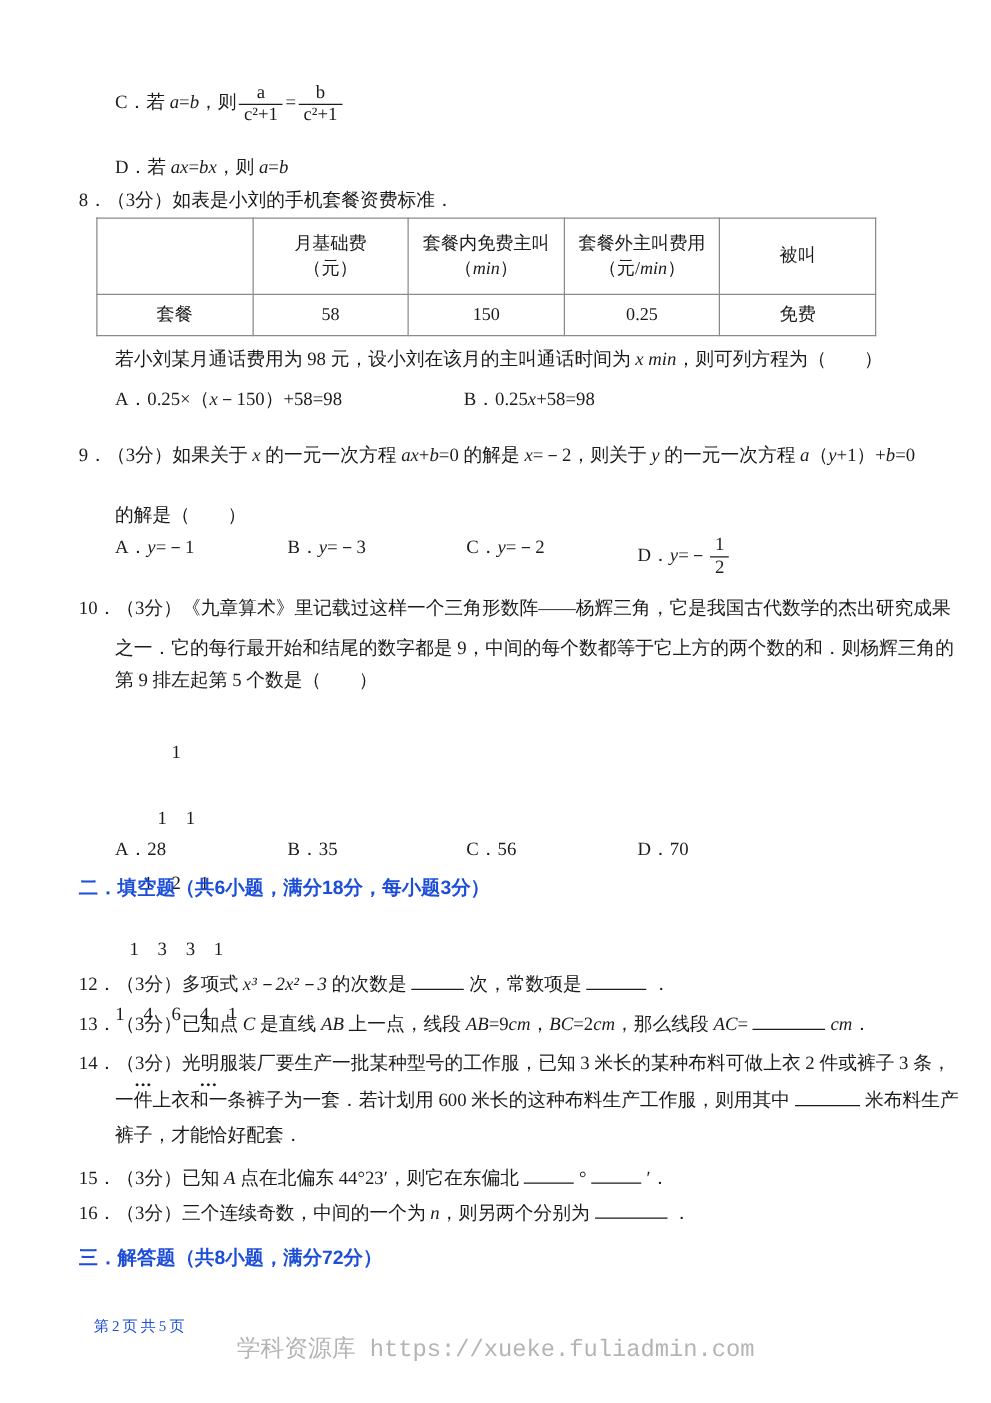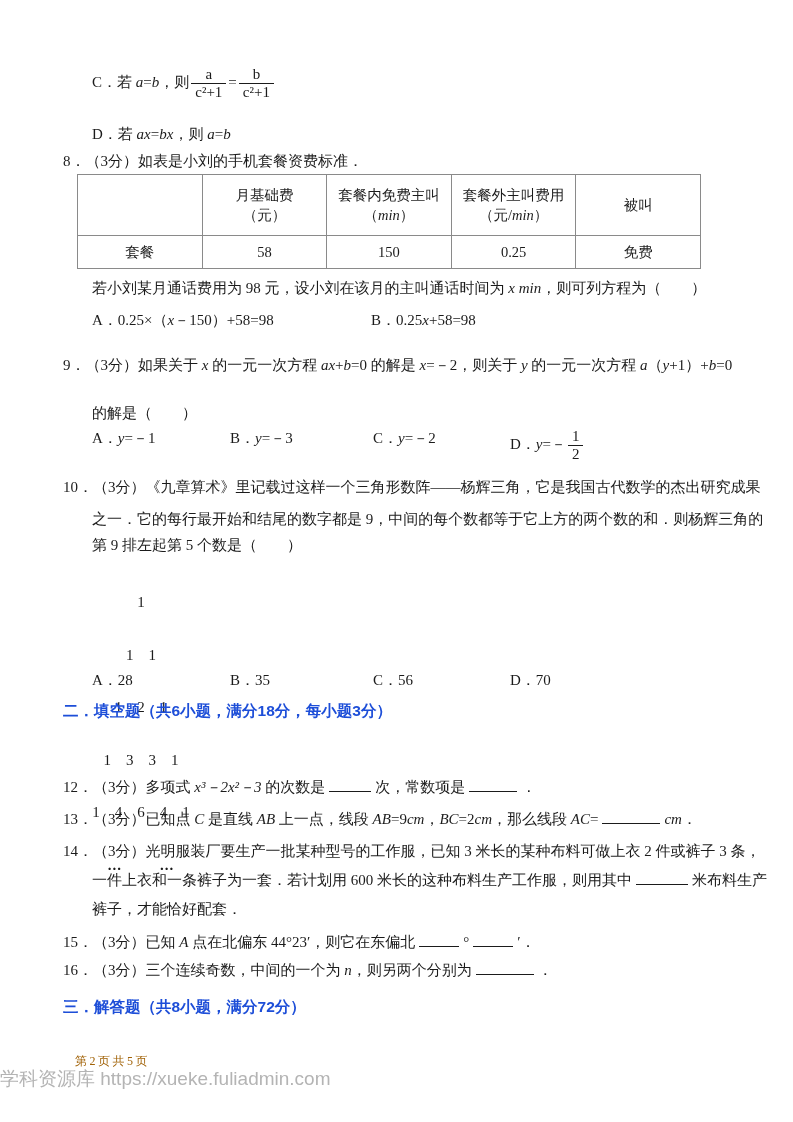--- a/index.html
+++ b/index.html
@@ -16,23 +16,23 @@
   .blank{display:inline-block;border-bottom:1px solid #1b1b1b;height:15px;margin:0 4px;vertical-align:baseline;}
   .opt2{display:grid;grid-template-columns:279px auto;padding-left:29px;}
   .opt4{display:grid;grid-template-columns:138px 143px 137px auto;padding-left:29px;}
   .sec{font-family:"Liberation Sans","DejaVu Sans",sans-serif;font-weight:700;font-size:15.5px;color:#1d4ed8;}
   .feetable{border-collapse:collapse;table-layout:fixed;width:624px;margin-left:14px;}
   .feetable td{border:1px solid #8a8a8a;text-align:center;font-size:14.5px;padding:0;}
   .feetable .hrow td{height:60px;}
   .feetable .drow td{height:32px;}
   .tri{position:absolute;left:81px;width:120px;text-align:center;line-height:17.5px;white-space:pre;}
   .tri .dots{font-weight:700;letter-spacing:1px;}
-  .pagenum{position:absolute;left:75px;top:1053px;font-size:12px;color:#a16207;letter-spacing:2.5px;}
-  .watermark{position:absolute;left:0;right:0;top:1066px;
-             font-family:Liberation Sans, sans-serif;font-size:19px;color:#b4b4b4;}
+  .pagenum{position:absolute;left:75px;top:1053px;font-size:12px;color:#1d4ed8;letter-spacing:2.5px;}
+  .watermark{position:absolute;left:0;right:0;top:1066px;text-align:center;
+             font-family:Liberation Mono, monospace;font-size:19px;color:#b4b4b4;}
   
   .y66{top:66px}.y124{top:124px}.y151{top:151px}.y174{top:174px}.y278{top:278px}
   .y310{top:310px}.y344{top:344px}.y377{top:355px}.y403{top:403px}.y428{top:428px}
   .y477{top:477px}.y509{top:509px}.y535{top:535px}.y559{top:559px}.y670{top:670px}
   .y701{top:701px}.y728{top:728px}.y776{top:776px}.y808{top:808px}.y841{top:841px}
   .y869{top:869px}.y899{top:899px}.y931{top:931px}.y959{top:959px}.y997{top:997px}
 </style>
 </head>
 <body>
 

